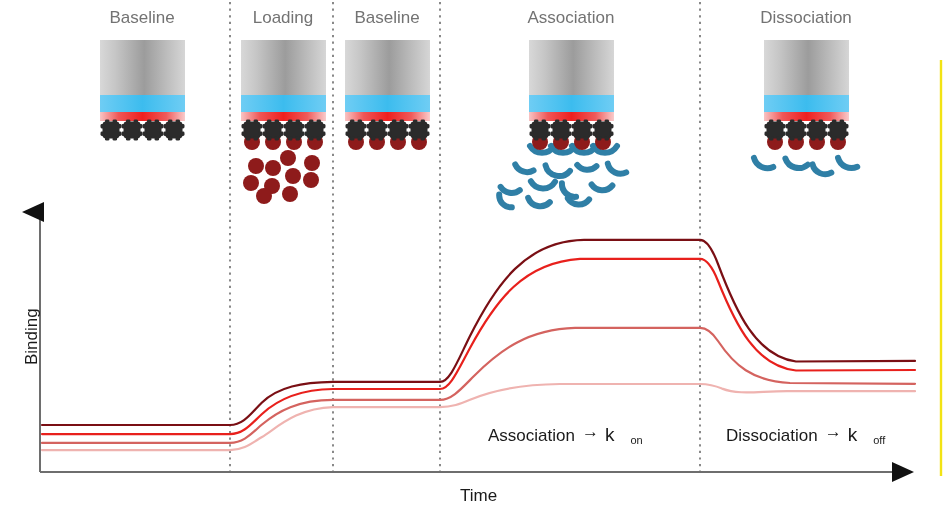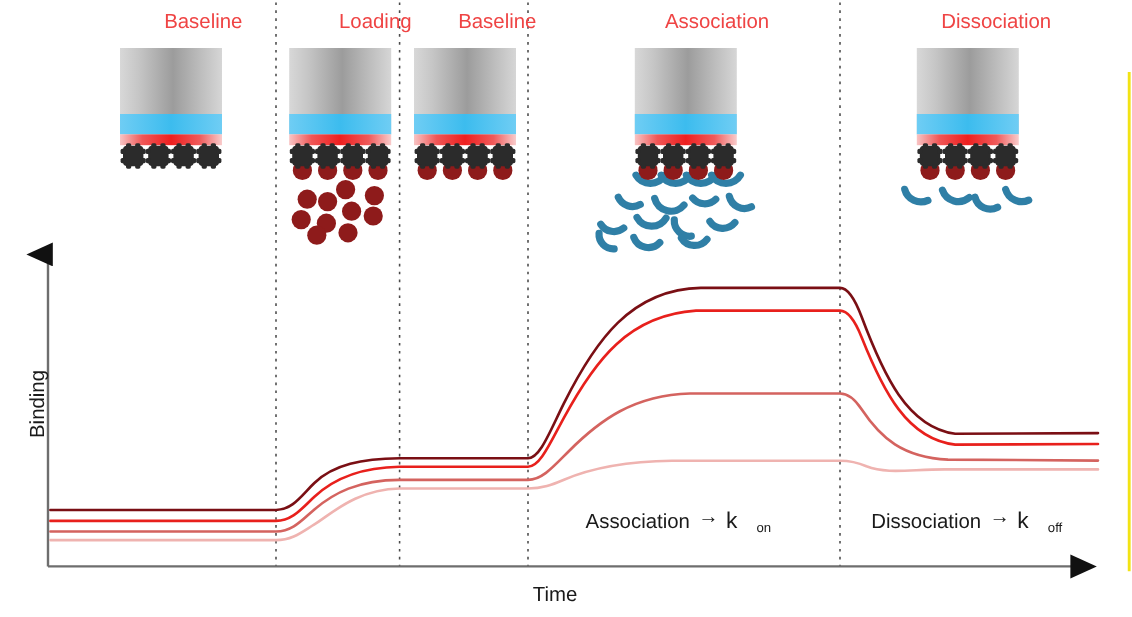--- a/index.html
+++ b/index.html
@@ -6,22 +6,22 @@
   body{
     width:943px;height:514px;overflow:hidden;position:relative;
     font-family:"Liberation Sans","DejaVu Sans",sans-serif;
     color:#1a1a1a;
   }
   #stage{position:absolute;left:0;top:0;width:943px;height:514px;}
   svg#scene{position:absolute;left:0;top:0;width:943px;height:514px;display:block;}
 
   
   .phase-title{
-    position:absolute;text-align:right;font-size:17px;line-height:20px;
-    color:#ef4444;white-space:nowrap;
+    position:absolute;text-align:center;font-size:17px;line-height:20px;
+    color:#737373;white-space:nowrap;
   }
   .axis-label{
     position:absolute;font-size:17px;color:#1a1a1a;white-space:nowrap;
   }
   .y-axis-label{
     transform-origin:0 0;transform:rotate(-90deg);
   }
   .rate-note{
     position:absolute;font-size:17px;color:#1a1a1a;white-space:nowrap;
     display:flex;align-items:baseline;gap:0px;
@@ -270,21 +270,21 @@
   <div class="phase-title" style="left:223px;top:8px;width:120px;">Loading</div>
 
   <div class="phase-title" style="left:327px;top:8px;width:120px;">Baseline</div>
 
   <div class="phase-title" style="left:501px;top:8px;width:140px;">Association</div>
 
   <div class="phase-title" style="left:736px;top:8px;width:140px;">Dissociation</div>
 
   <div class="axis-label y-axis-label" style="left:22px;top:365px;">Binding</div>
 
-  <div class="axis-label" style="left:444px;top:486px;">Time</div>
+  <div class="axis-label" style="left:460px;top:486px;">Time</div>
 
   <div class="rate-note" style="left:488px;top:424px;">
     <span>Association</span>
     <span class="arrowglyph">→</span>
     <span class="ksym">k</span>
       <span class="ksub">on</span>
   </div>
 
   <div class="rate-note" style="left:726px;top:424px;">
     <span>Dissociation</span>

